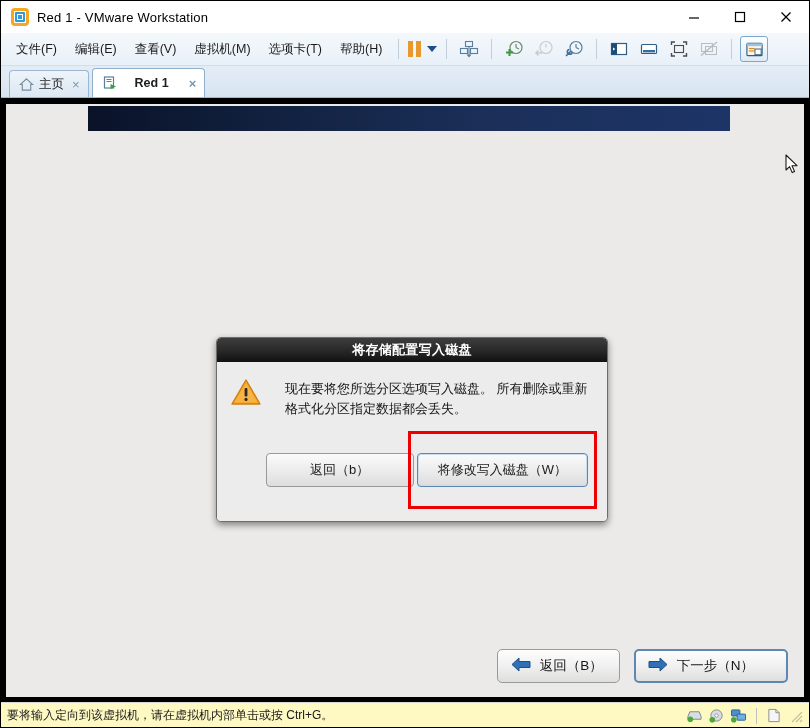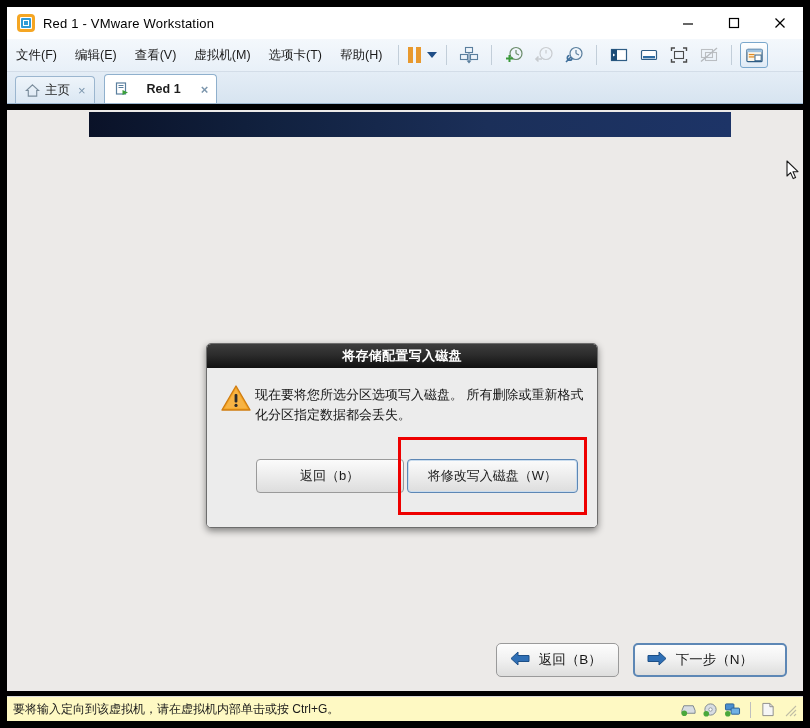--- a/index.html
+++ b/index.html
@@ -7,21 +7,21 @@
     width: 810px; height: 728px;
     font-family: "Liberation Sans", "DejaVu Sans", sans-serif;
     overflow: hidden;
     background: #f0f0f0;
   }
 
   
   #app-window {
     position: relative;
     width: 810px; height: 728px;
-    border: 7px solid #000000;
+    border: 1px solid #000000;
     background: #f0f0f0;
     display: flex;
     flex-direction: column;
   }
 
   
   #title-bar {
     height: 32px;
     background: #ffffff;
     display: flex;
@@ -71,21 +71,21 @@
   .win-btn svg { display: block; }
 
   
   #menu-bar {
     height: 33px;
     flex: 0 0 33px;
     background: linear-gradient(to bottom, #f4f8fc 0%, #e8f0f8 100%);
     border-bottom: 1px solid #d3dde8;
     display: flex;
     align-items: center;
-    padding-left: 0;
+    padding-left: 6px;
   }
   .menu-item {
     font-size: 12.5px;
     color: #1a1a1a;
     padding: 4px 9px;
     white-space: nowrap;
     cursor: default;
   }
   .mb-sep {
     width: 1px; height: 20px;
@@ -138,21 +138,21 @@
     height: 27px;
     display: flex;
     align-items: center;
     padding: 0 8px 0 9px;
     font-size: 12.5px;
     color: #1d1d1d;
     border: 1px solid #9bb6cf;
     border-bottom: none;
     border-radius: 4px 4px 0 0;
     background: linear-gradient(to bottom,#eef4fa,#dbe7f3);
-    margin-right: 9px;
+    margin-right: 3px;
     cursor: default;
     position: relative;
   }
   .tab.active {
     background: #ffffff;
     height: 29px;
     font-weight: bold;
     border-color: #8fb0cd;
     gap: 12px;
   }
@@ -191,21 +191,21 @@
   #mouse-cursor {
     position: absolute;
     left: 779px; top: 50px;
     width: 14px; height: 21px;
     pointer-events: none;
   }
 
   
   #write-changes-dialog {
     position: absolute;
-    left: 199px; top: 233px;
+    left: 210px; top: 233px;
     width: 392px;
     background: #ececec;
     border: 1px solid #6d6d6d;
     border-radius: 5px;
     box-shadow: 0 3px 7px rgba(0,0,0,0.45);
     overflow: hidden;
   }
   #dialog-titlebar {
     height: 24px;
     background: linear-gradient(to bottom,#3d3d3d 0%, #2c2c2c 45%, #111111 100%);
@@ -216,21 +216,21 @@
   }
   #dialog-title {
     color: #ffffff;
     font-size: 13px;
     font-weight: bold;
     letter-spacing: 0.3px;
   }
   #dialog-body {
     padding: 16px 8px 6px 14px;
     display: flex;
-    gap: 4px;
+    gap: 24px;
     background: #ececec;
   }
   #dialog-message {
     font-size: 13px;
     color: #151515;
     line-height: 1.55;
     padding-top: 1px;
   }
   #dialog-buttons {
     display: flex;

